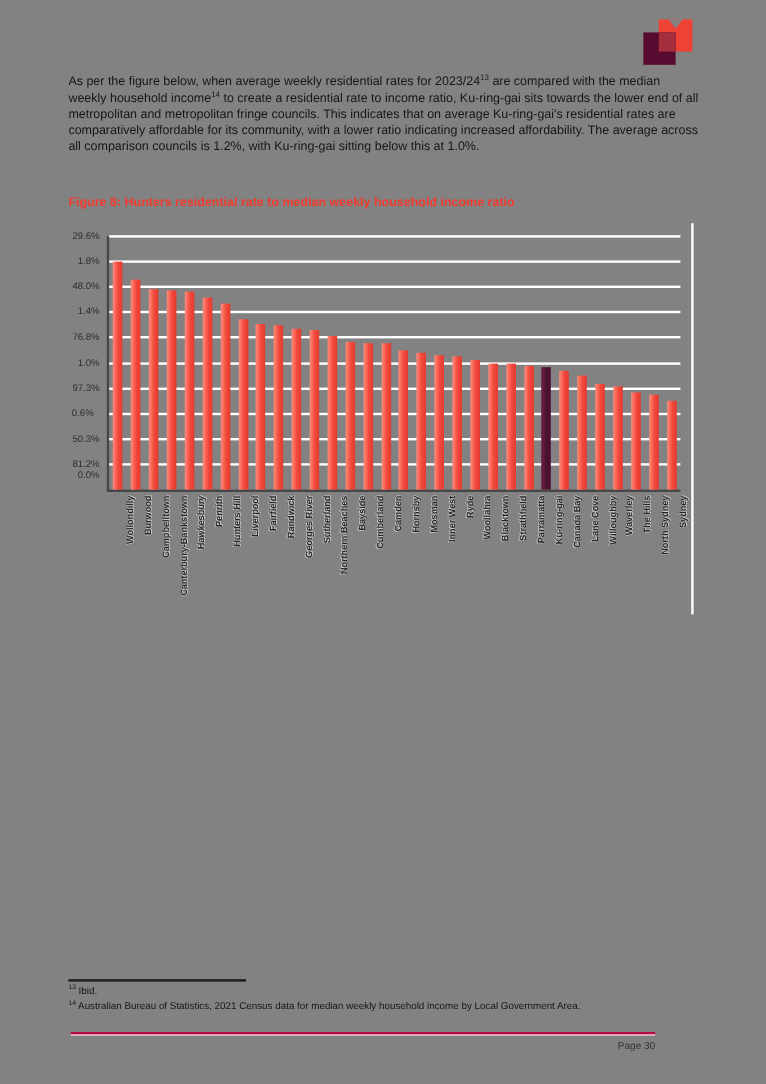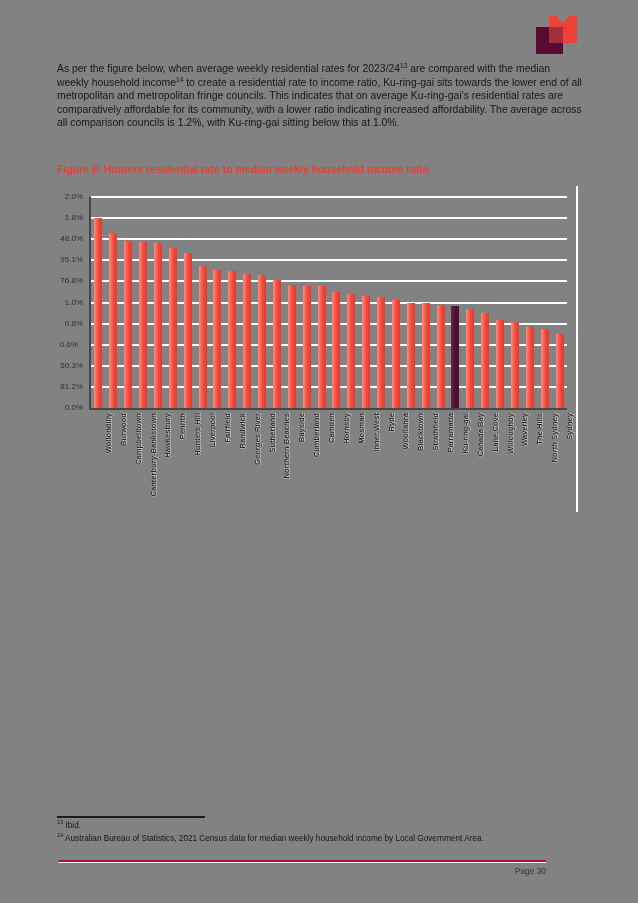--- a/index.html
+++ b/index.html
@@ -71,41 +71,41 @@
 </div>
 
 <div id="intro">
   <span>As per the figure below, when average weekly residential rates for 2023/24</span><sup>13</sup><span> are compared with the median weekly household income</span><sup>14</sup><span> to create a residential rate to income ratio, Ku-ring-gai sits towards the lower end of all metropolitan and metropolitan fringe councils. This indicates that on average Ku-ring-gai's residential rates are comparatively affordable for its community, with a lower ratio indicating increased affordability. The average across all comparison councils is 1.2%, with Ku-ring-gai sitting below this at 1.0%.</span>
 </div>
 
 <div id="figure-caption">Figure 8: Hunters residential rate to median weekly household income ratio</div>
 
 <div id="chart">
   <div id="chart-plot">
-      <div class="ytick-label" style="left: -36px; top: 206px;">0.0%</div>
+      <div class="ytick-label" style="left: -36px; top: 194px;">0.0%</div>
       <div class="gridline" style="top: 188.9px; background: rgb(255, 255, 255);"></div>
       <div class="ytick-label" style="left: -36px; top: 184.9px;">81.2%</div>
       <div class="gridline" style="top: 167.8px; background: rgb(255, 255, 255);"></div>
       <div class="ytick-label" style="left: -36px; top: 163.8px;">50.3%</div>
       <div class="gridline" style="top: 146.7px; background: rgb(255, 255, 255);"></div>
       <div class="ytick-label" style="left: -36px; top: 142.7px; text-align: center;">0.6%</div>
       <div class="gridline" style="top: 125.6px; background: rgb(255, 255, 255);"></div>
-      <div class="ytick-label" style="left: -36px; top: 121.6px;">0.8%</div>
+      <div class="ytick-label" style="left: -36px; top: 121.6px;">97.3%</div>
       <div class="gridline" style="top: 104.5px; background: rgb(255, 255, 255);"></div>
       <div class="ytick-label" style="left: -36px; top: 100.5px;">1.0%</div>
       <div class="gridline" style="top: 83.4px; background: rgb(255, 255, 255);"></div>
       <div class="ytick-label" style="left: -36px; top: 79.4px;">76.8%</div>
       <div class="gridline" style="top: 62.3px; background: rgb(255, 255, 255);"></div>
-      <div class="ytick-label" style="left: -36px; top: 58.3px;">95.1%</div>
+      <div class="ytick-label" style="left: -36px; top: 58.3px;">1.4%</div>
       <div class="gridline" style="top: 41.2px; background: rgb(255, 255, 255);"></div>
       <div class="ytick-label" style="left: -36px; top: 37.2px;">48.0%</div>
       <div class="gridline" style="top: 20.1px; background: rgb(255, 255, 255);"></div>
       <div class="ytick-label" style="left: -36px; top: 16.1px;">1.8%</div>
       <div class="gridline" style="top: -1px; background: rgb(255, 255, 255);"></div>
-      <div class="ytick-label" style="left: -36px; top: -5px;">2.0%</div>
+      <div class="ytick-label" style="left: -36px; top: -5px;">29.6%</div>
       <div class="bar normal" style="left: 3.4375px; width: 8px; height: 189.9px;"></div>
       <div class="xtick-label" style="left: -97.0625px; top: 216px;">Wollondilly</div>
       <div class="bar normal" style="left: 18.3125px; width: 8px; height: 175.13px;"></div>
       <div class="xtick-label" style="left: -82.1875px; top: 216px;">Burwood</div>
       <div class="bar normal" style="left: 33.1875px; width: 8px; height: 166.69px;"></div>
       <div class="xtick-label" style="left: -67.3125px; top: 216px;">Campbelltown</div>
       <div class="bar normal" style="left: 48.0625px; width: 8px; height: 165.635px;"></div>
       <div class="xtick-label" style="left: -52.4375px; top: 216px;">Canterbury-Bankstown</div>
       <div class="bar normal" style="left: 62.9375px; width: 8px; height: 164.58px;"></div>
       <div class="xtick-label" style="left: -37.5625px; top: 216px;">Hawkesbury</div>

